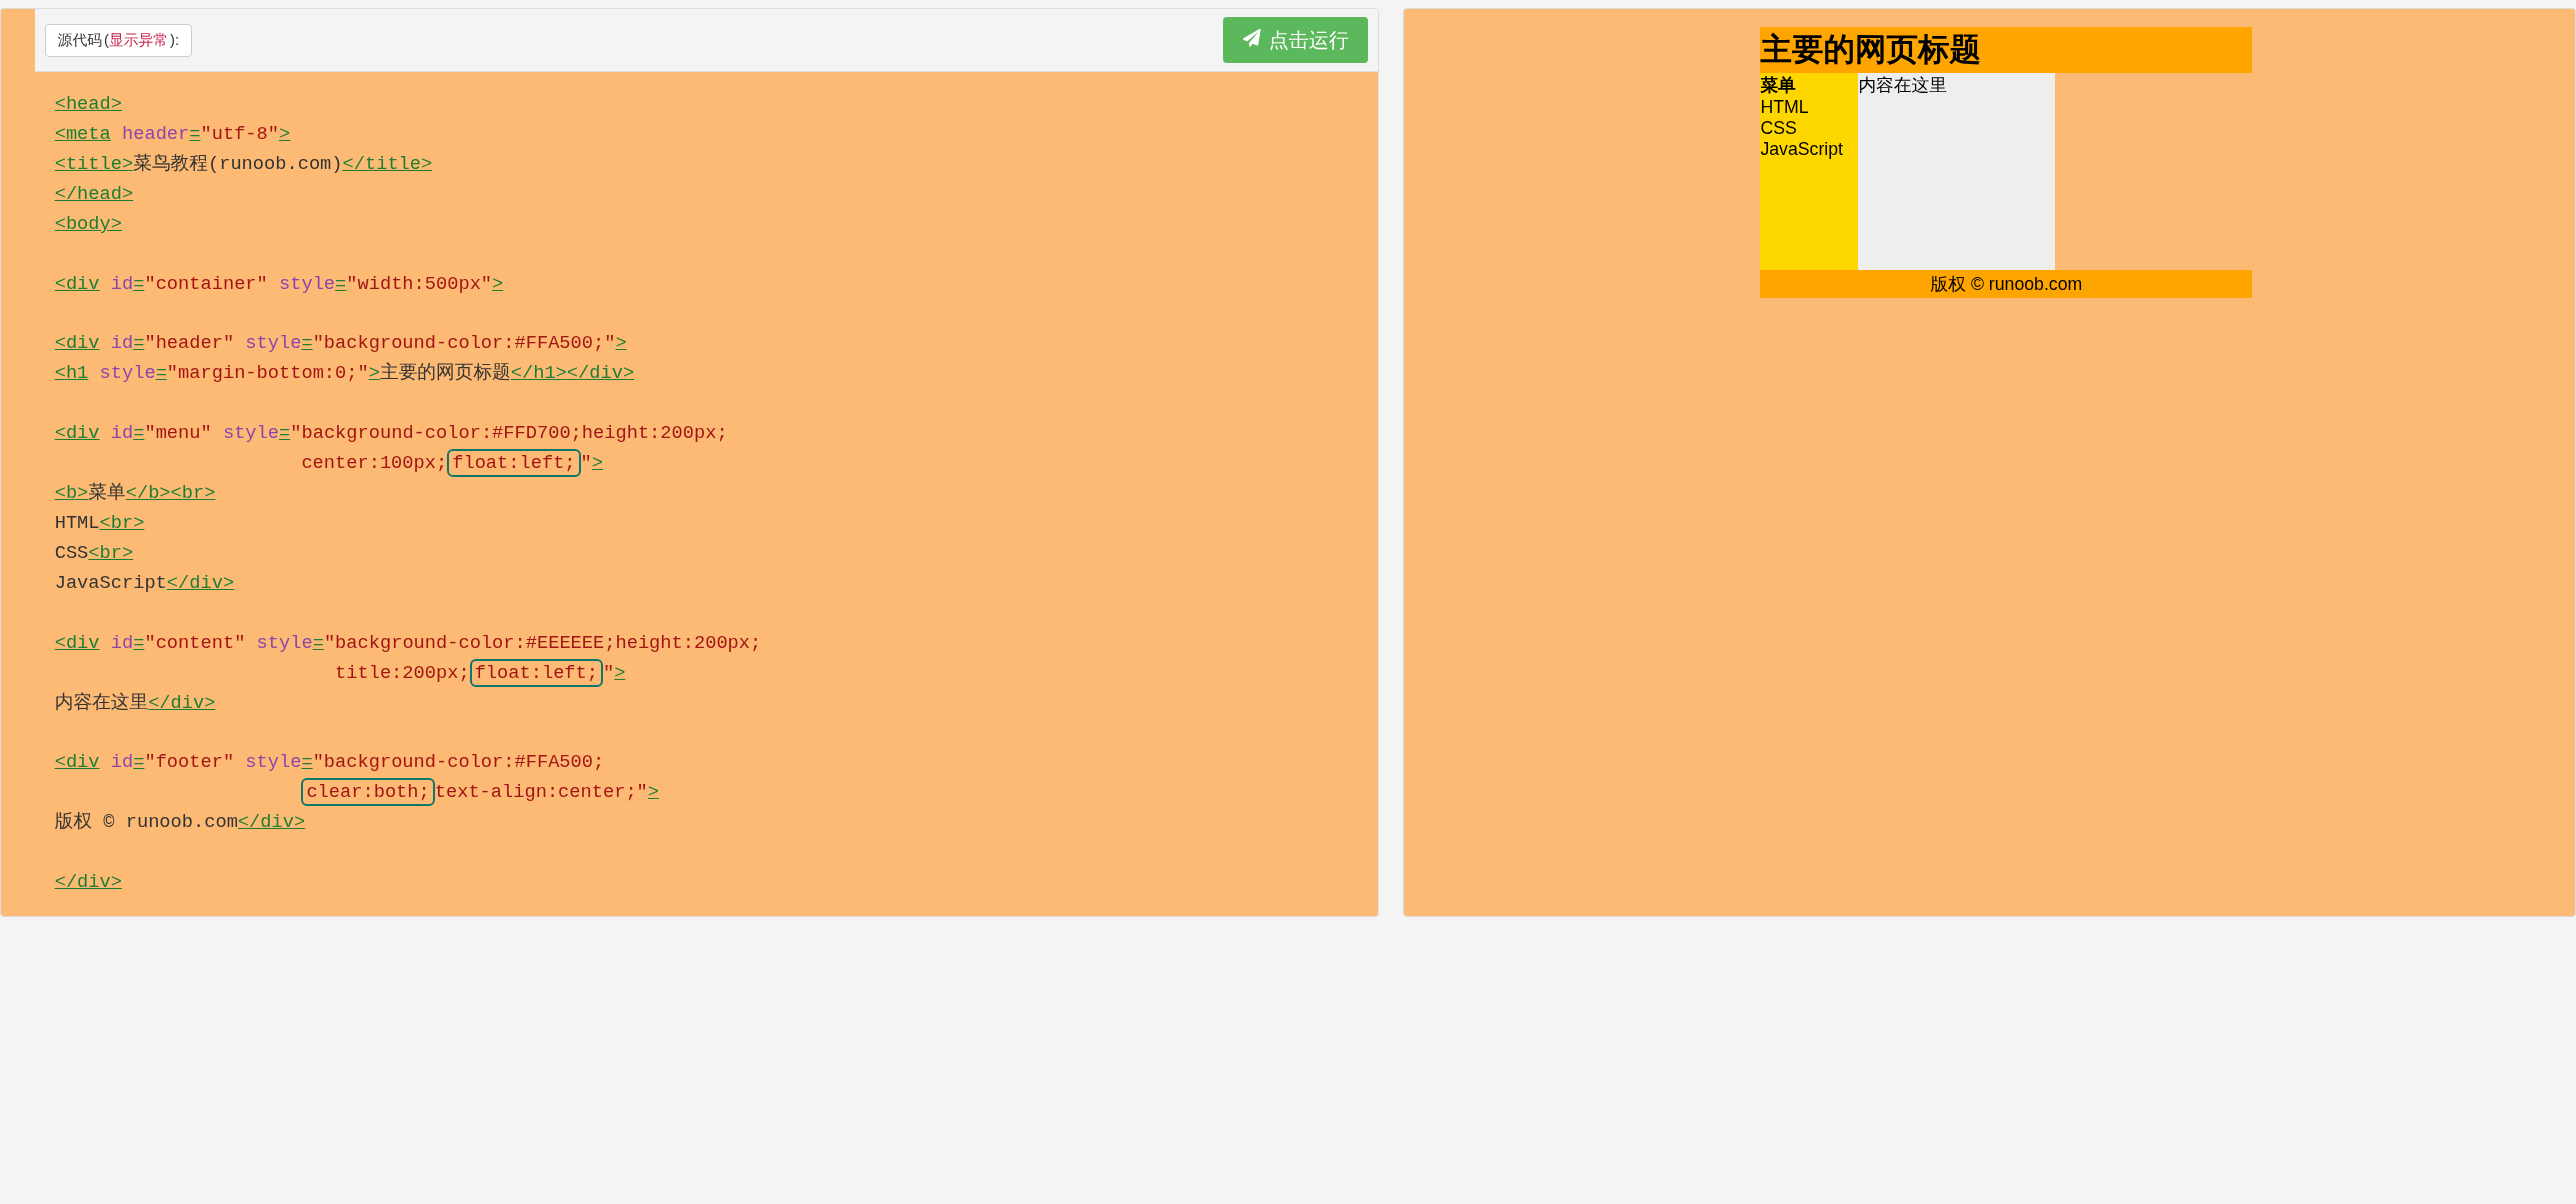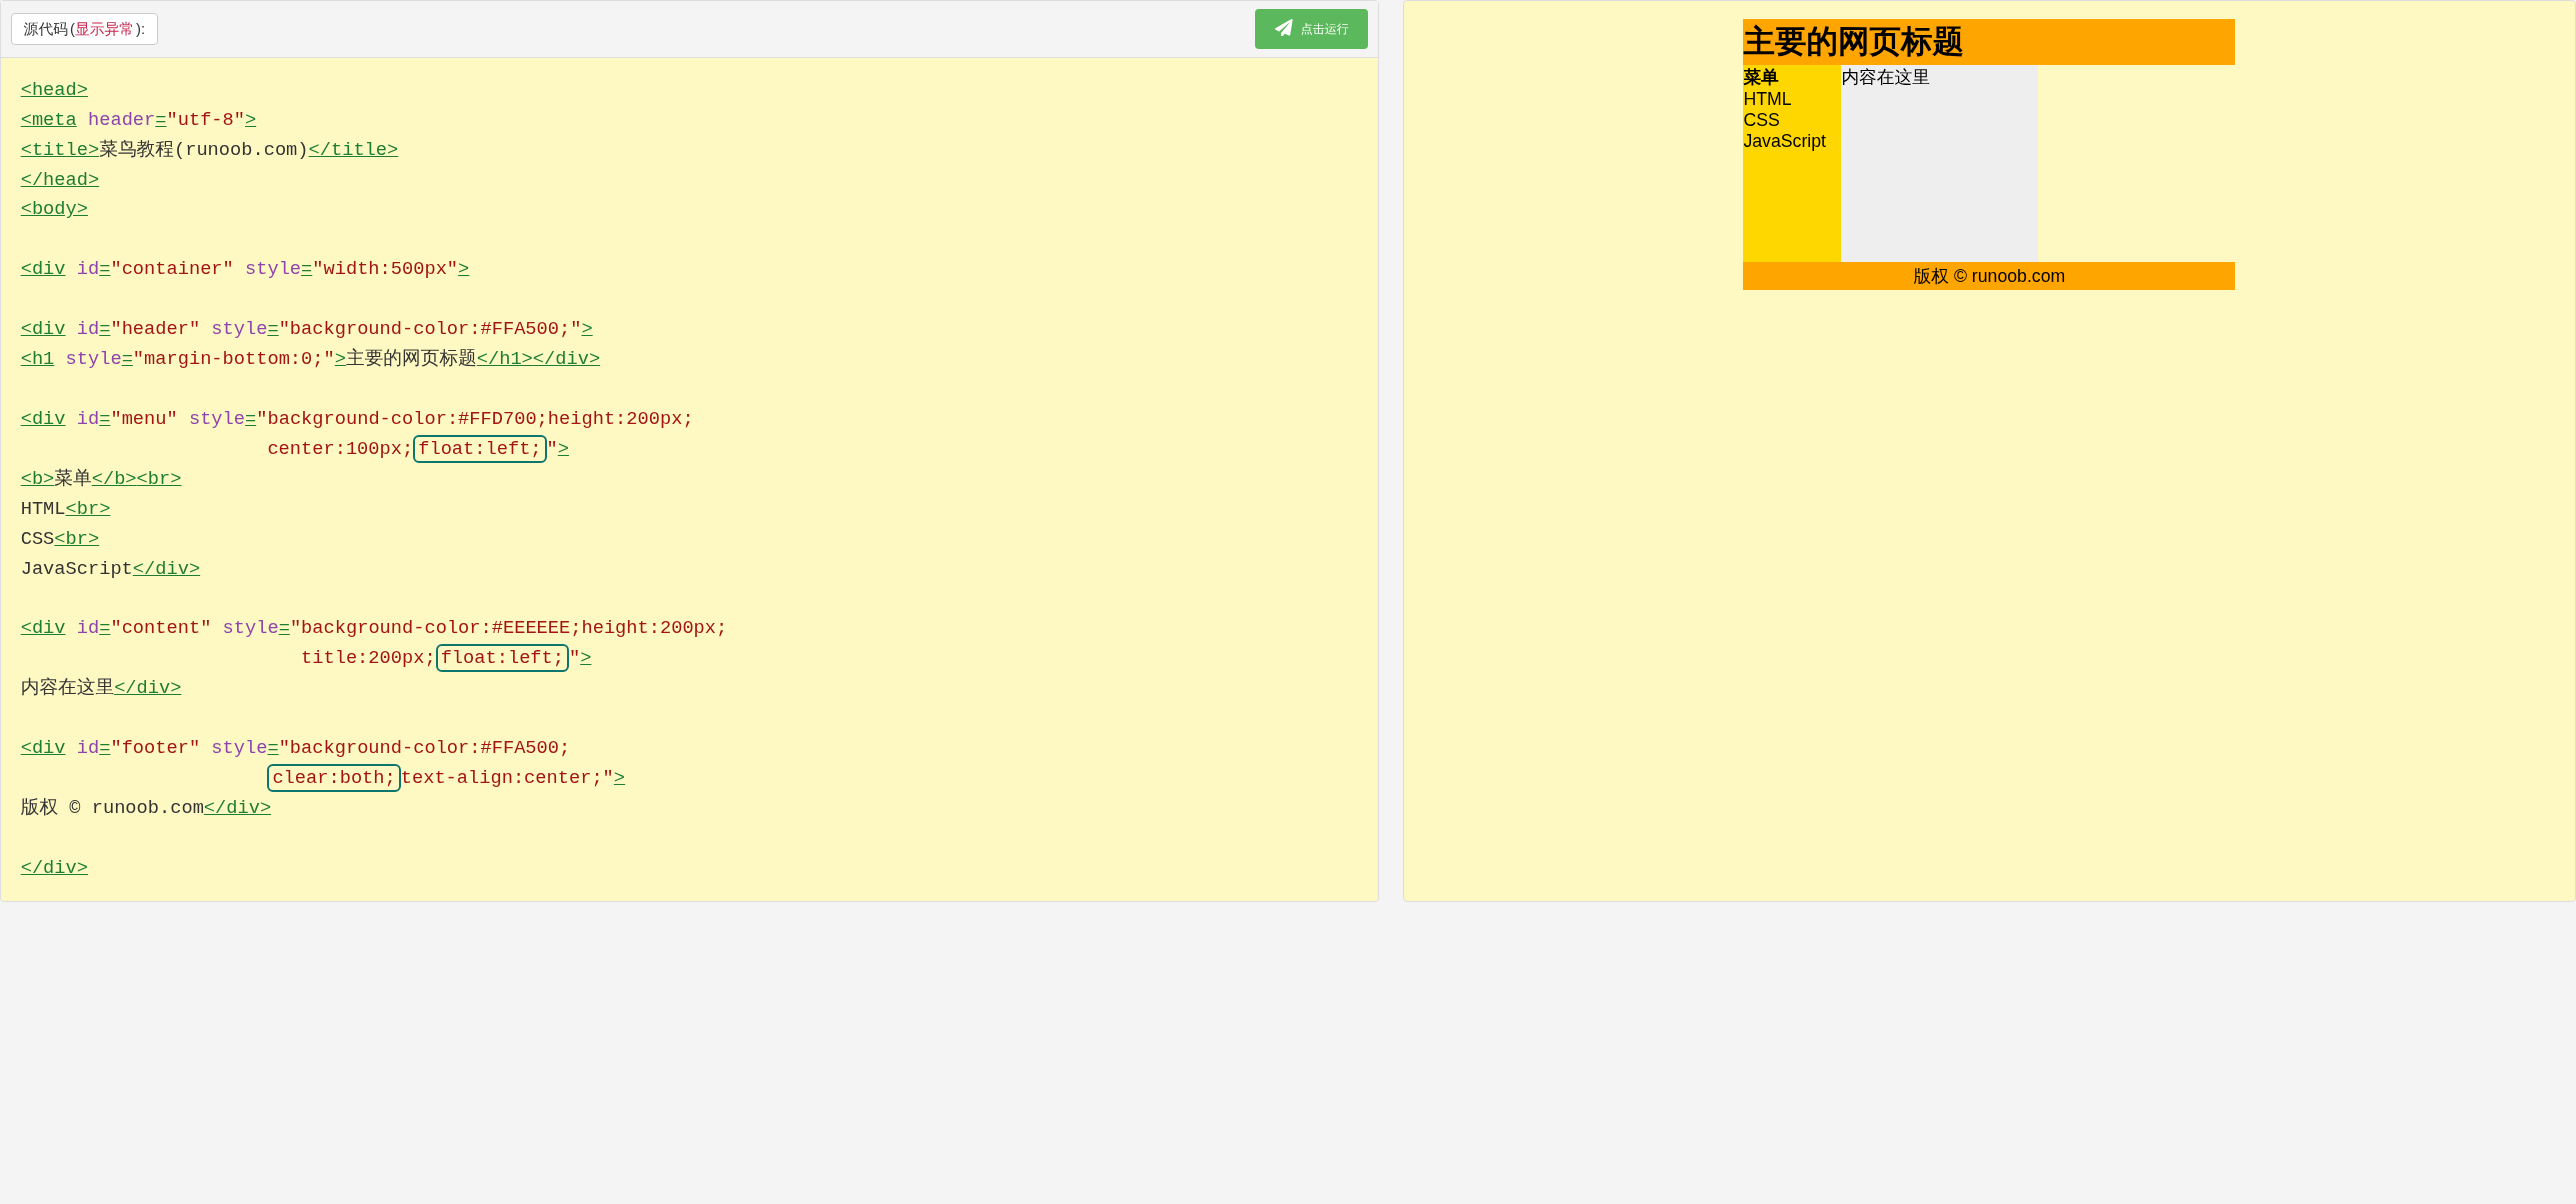--- a/index.html
+++ b/index.html
@@ -9,26 +9,27 @@
   font-family: -apple-system, BlinkMacSystemFont, "Segoe UI", Helvetica, Arial, sans-serif;
   background: #f4f4f4;
   font-size: 13.8px;
 }
 .wrapper {
   display: flex;
   gap: 23.6px;
   padding: 0;
 }
 .panel {
-  background: #fef9c3;
+  background: #fdba74;
   border: 1px solid #ddd;
   border-radius: 3.9px;
-  margin-top: 0;
+  margin-top: 8px;
   display: flex;
   flex-direction: column;
+  padding-left: 34px;
 }
 .panel-left { flex: 1 1 52%; min-width: 0; }
 .panel-right { flex: 1 1 44%; min-width: 0; }
 .panel-header {
   background: #f4f4f4;
   border-bottom: 1px solid #ddd;
   padding: 7.9px 9.8px;
   display: flex;
   align-items: center;
   justify-content: space-between;
@@ -47,21 +48,21 @@
 }
 .btn-frame .paren { color: #333; margin-left: 2px; }
 .btn-frame .link { color: #c7254e; }
 .btn-frame .colon { color: #333; }
 .btn-run {
   background: #5cb85c;
   color: #fff;
   border: none;
   border-radius: 3.9px;
   padding: 9.8px 19.7px;
-  font-size: 12px;
+  font-size: 20px;
   display: inline-flex;
   align-items: center;
   gap: 8px;
   cursor: pointer;
 }
 .btn-run svg { width: 17.7px; height: 17.7px; fill: #fff; }
 .panel-body {
   padding: 17.7px 19.7px;
   flex: 1;
   overflow: auto;

